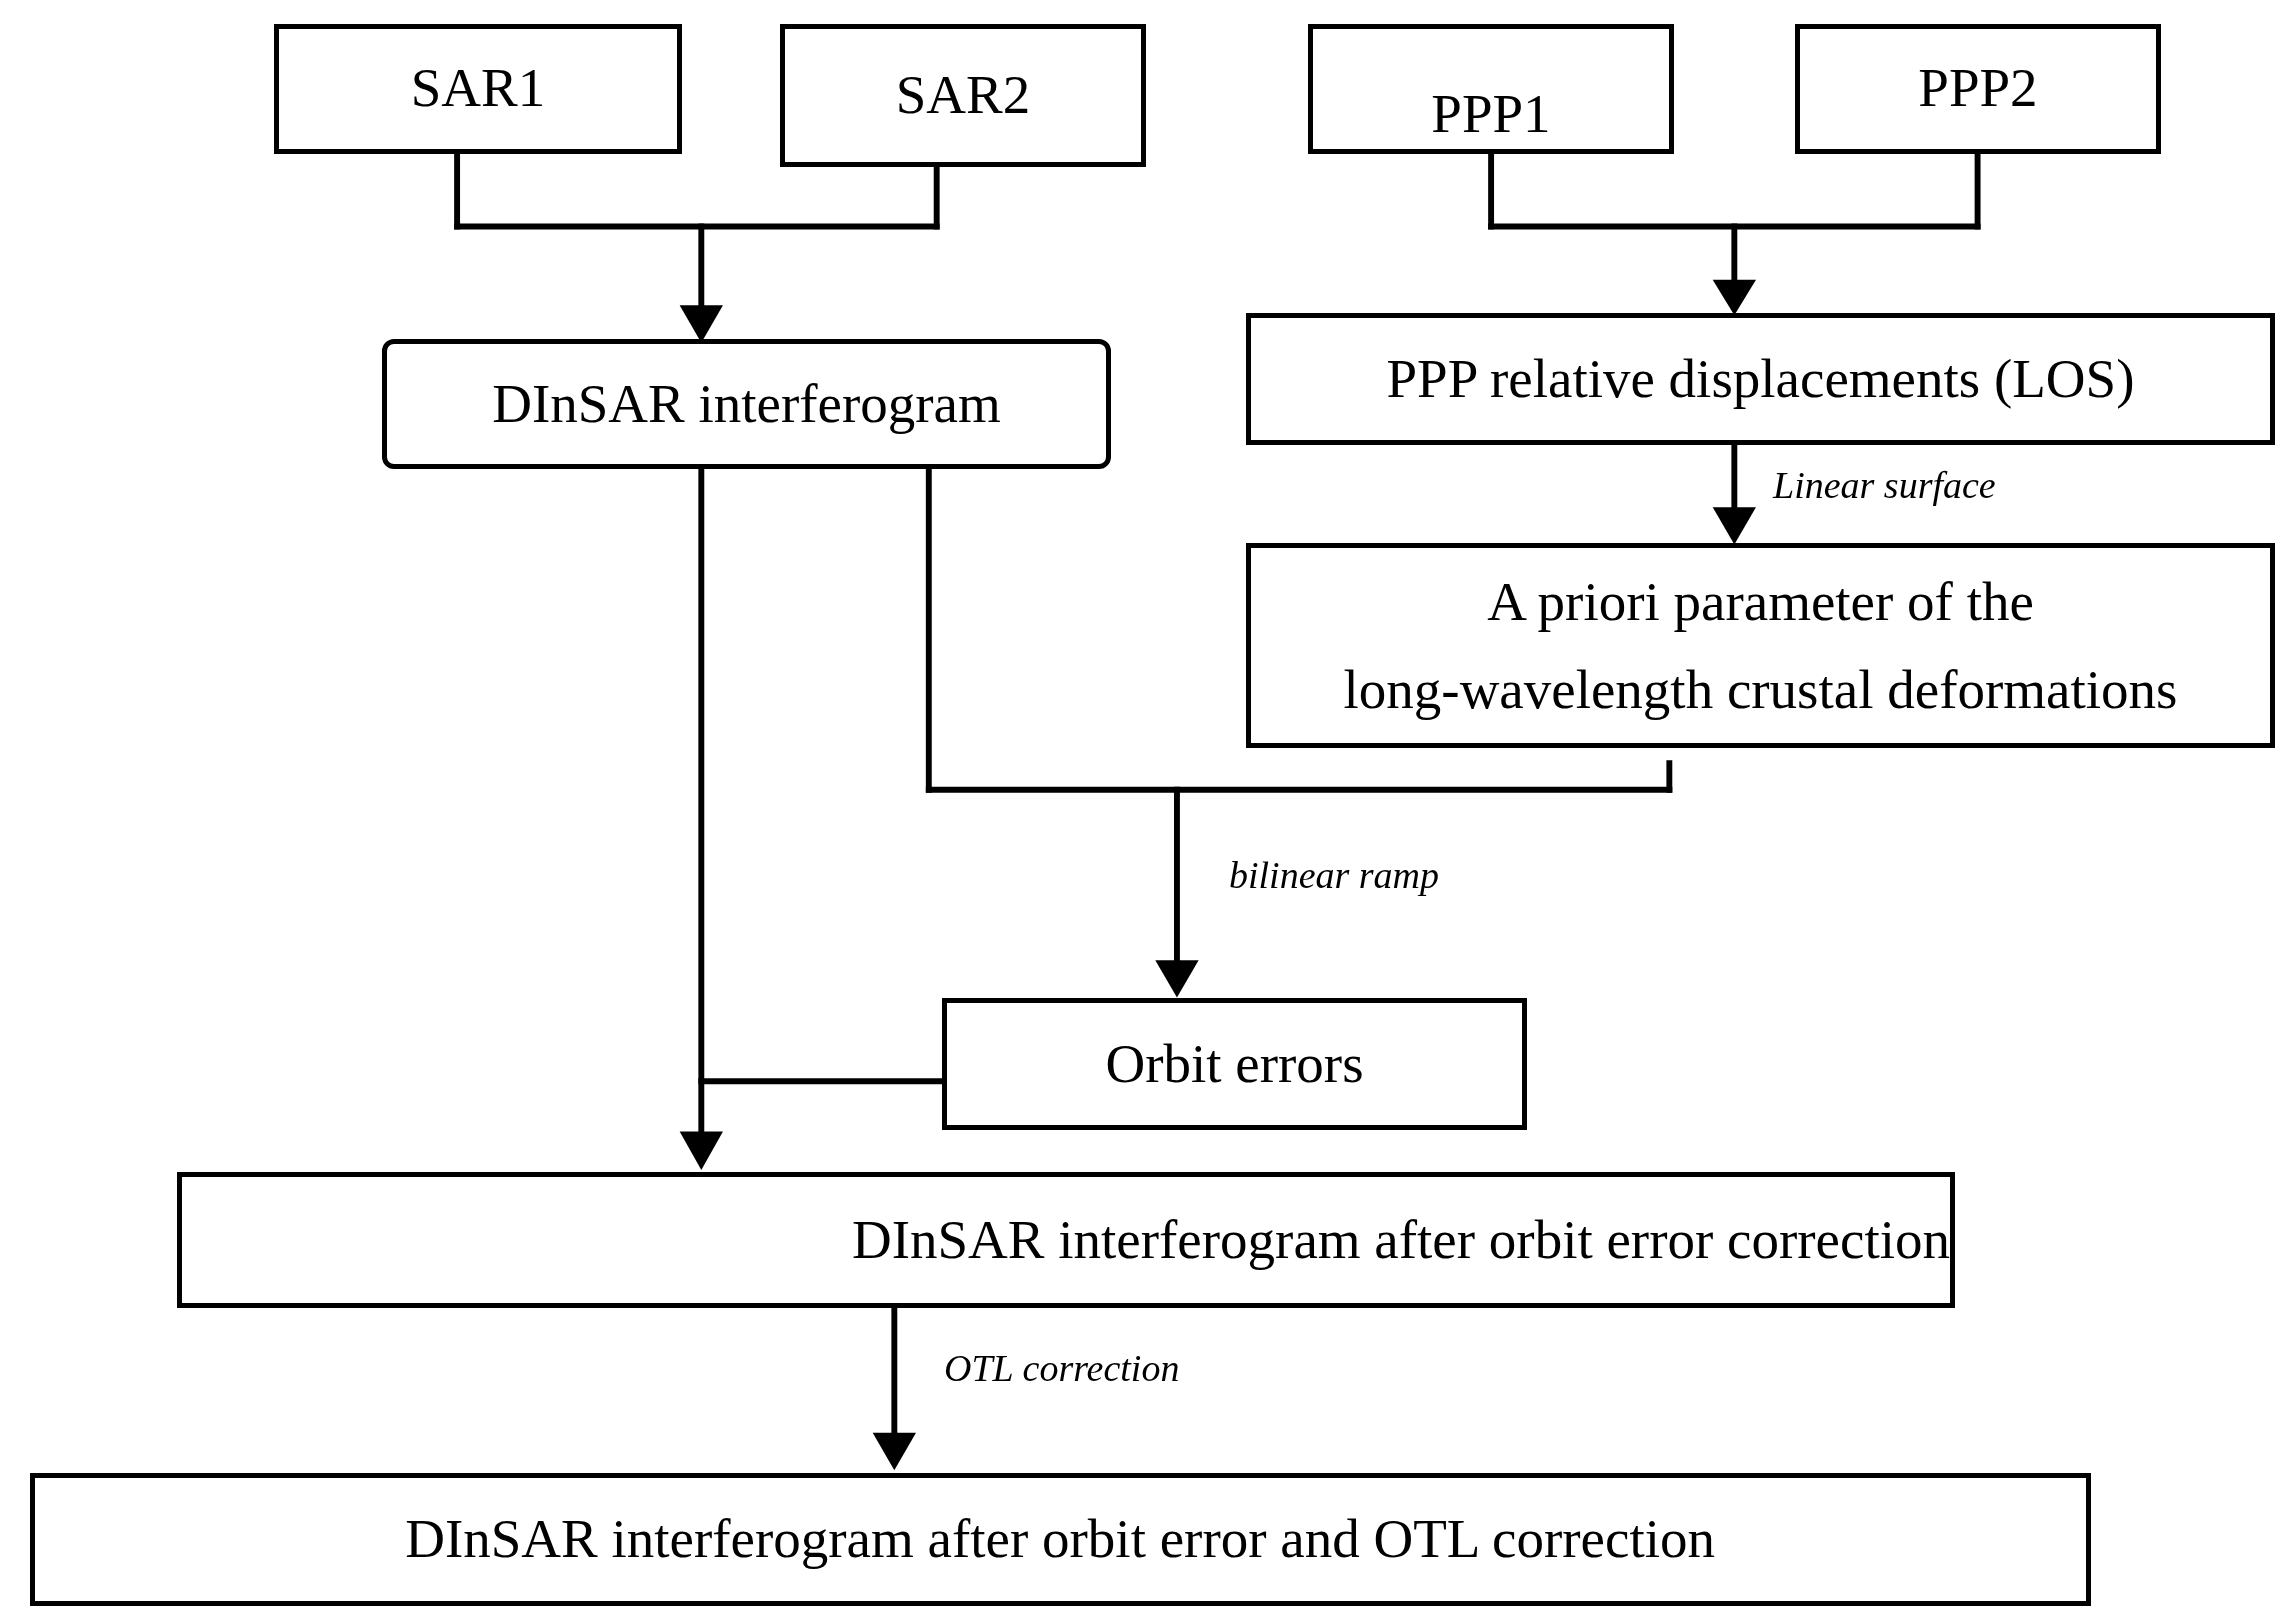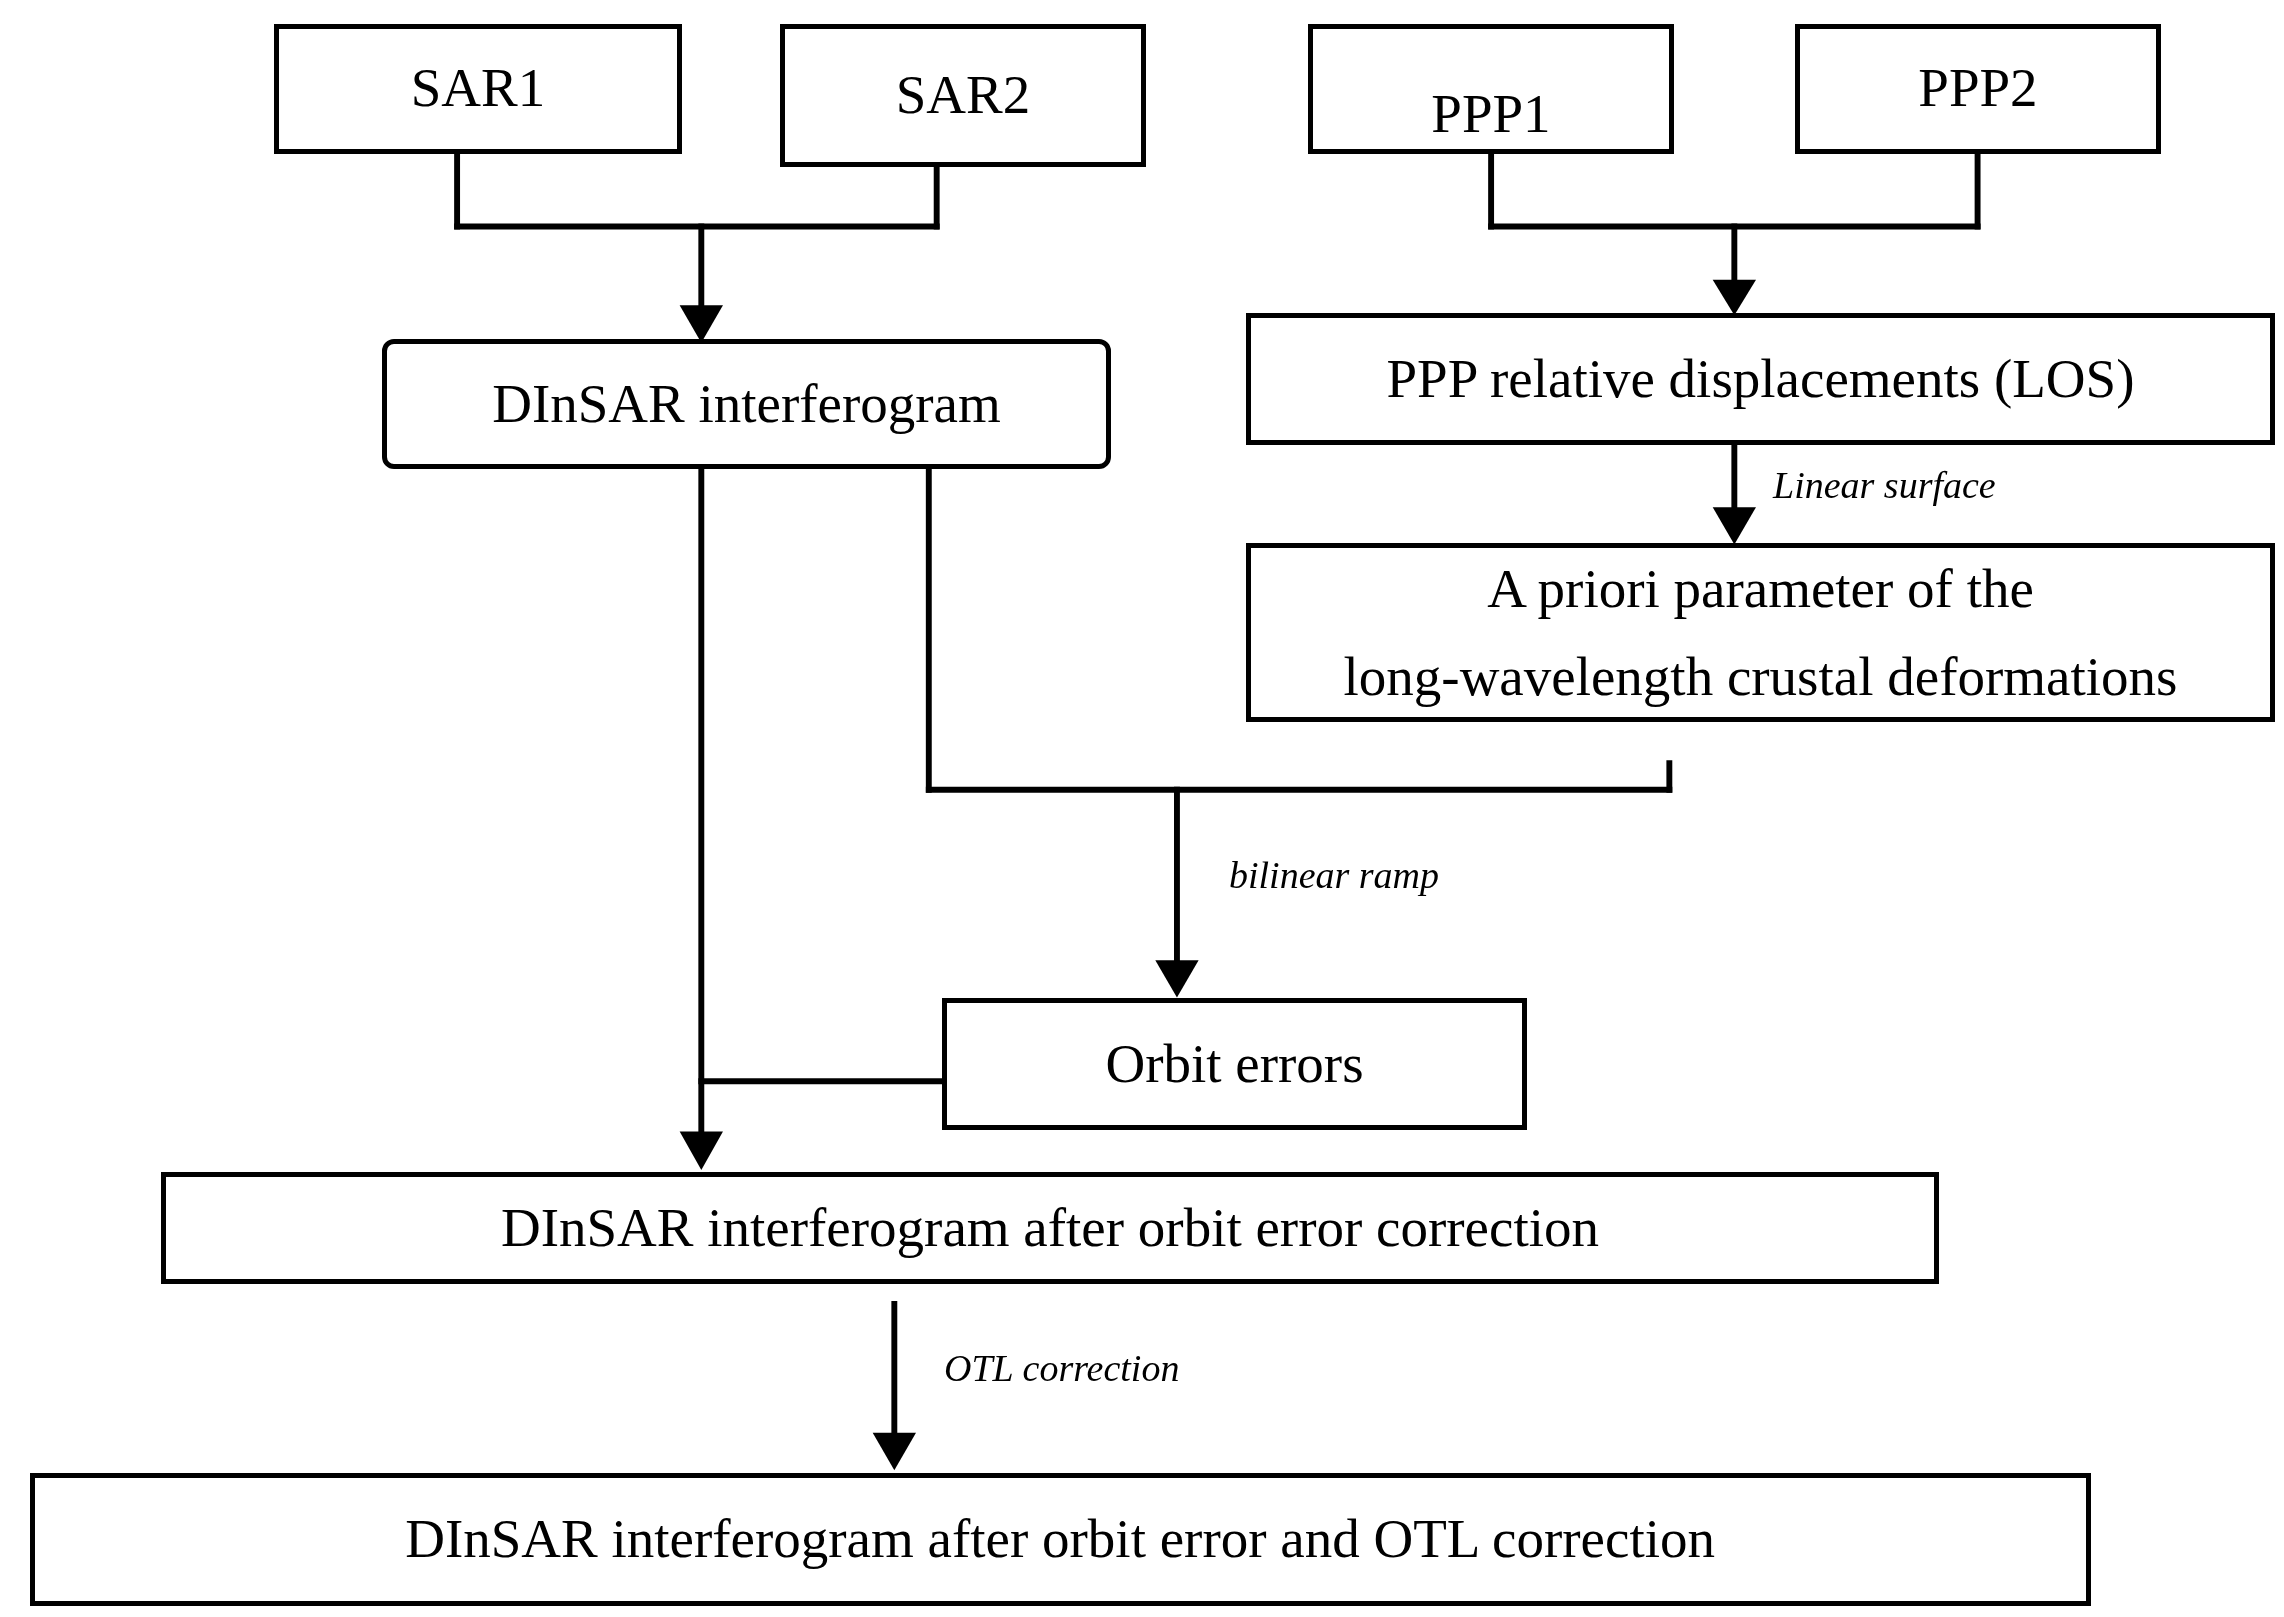--- a/index.html
+++ b/index.html
@@ -111,30 +111,30 @@
   </div>
 
   <div class="node" style="left:382px; top:339px; width:729px; height:130px;border-radius:12px;">
     <span>DInSAR interferogram</span>
   </div>
 
   <div class="node" style="left:1246px; top:313px; width:1029px; height:132px;">
     <span>PPP relative displacements (LOS)</span>
   </div>
 
-  <div class="node multiline" style="left:1246px; top:543px; width:1029px; height:179px;">
+  <div class="node multiline" style="left:1246px; top:543px; width:1029px; height:205px;">
     <span>A priori parameter of the</span>
     <span>long-wavelength crustal deformations</span>
   </div>
 
   <div class="node" style="left:942px; top:998px; width:585px; height:132px;">
     <span>Orbit errors</span>
   </div>
 
-  <div class="node" style="left:161px; top:1172px; width:1778px; height:112px;">
+  <div class="node" style="left:177px; top:1172px; width:1778px; height:136px;justify-content:flex-end;">
     <span>DInSAR interferogram after orbit error correction</span>
   </div>
 
   <div class="node" style="left:29.6px; top:1473px; width:2061px; height:133px;text-align:right;">
     <span>DInSAR interferogram after orbit error and OTL correction</span>
   </div>
 
   <div class="edge-label" style="left:1773px; top:463px;">Linear surface</div>
 
   <div class="edge-label" style="left:1229px; top:853px;">bilinear ramp</div>

